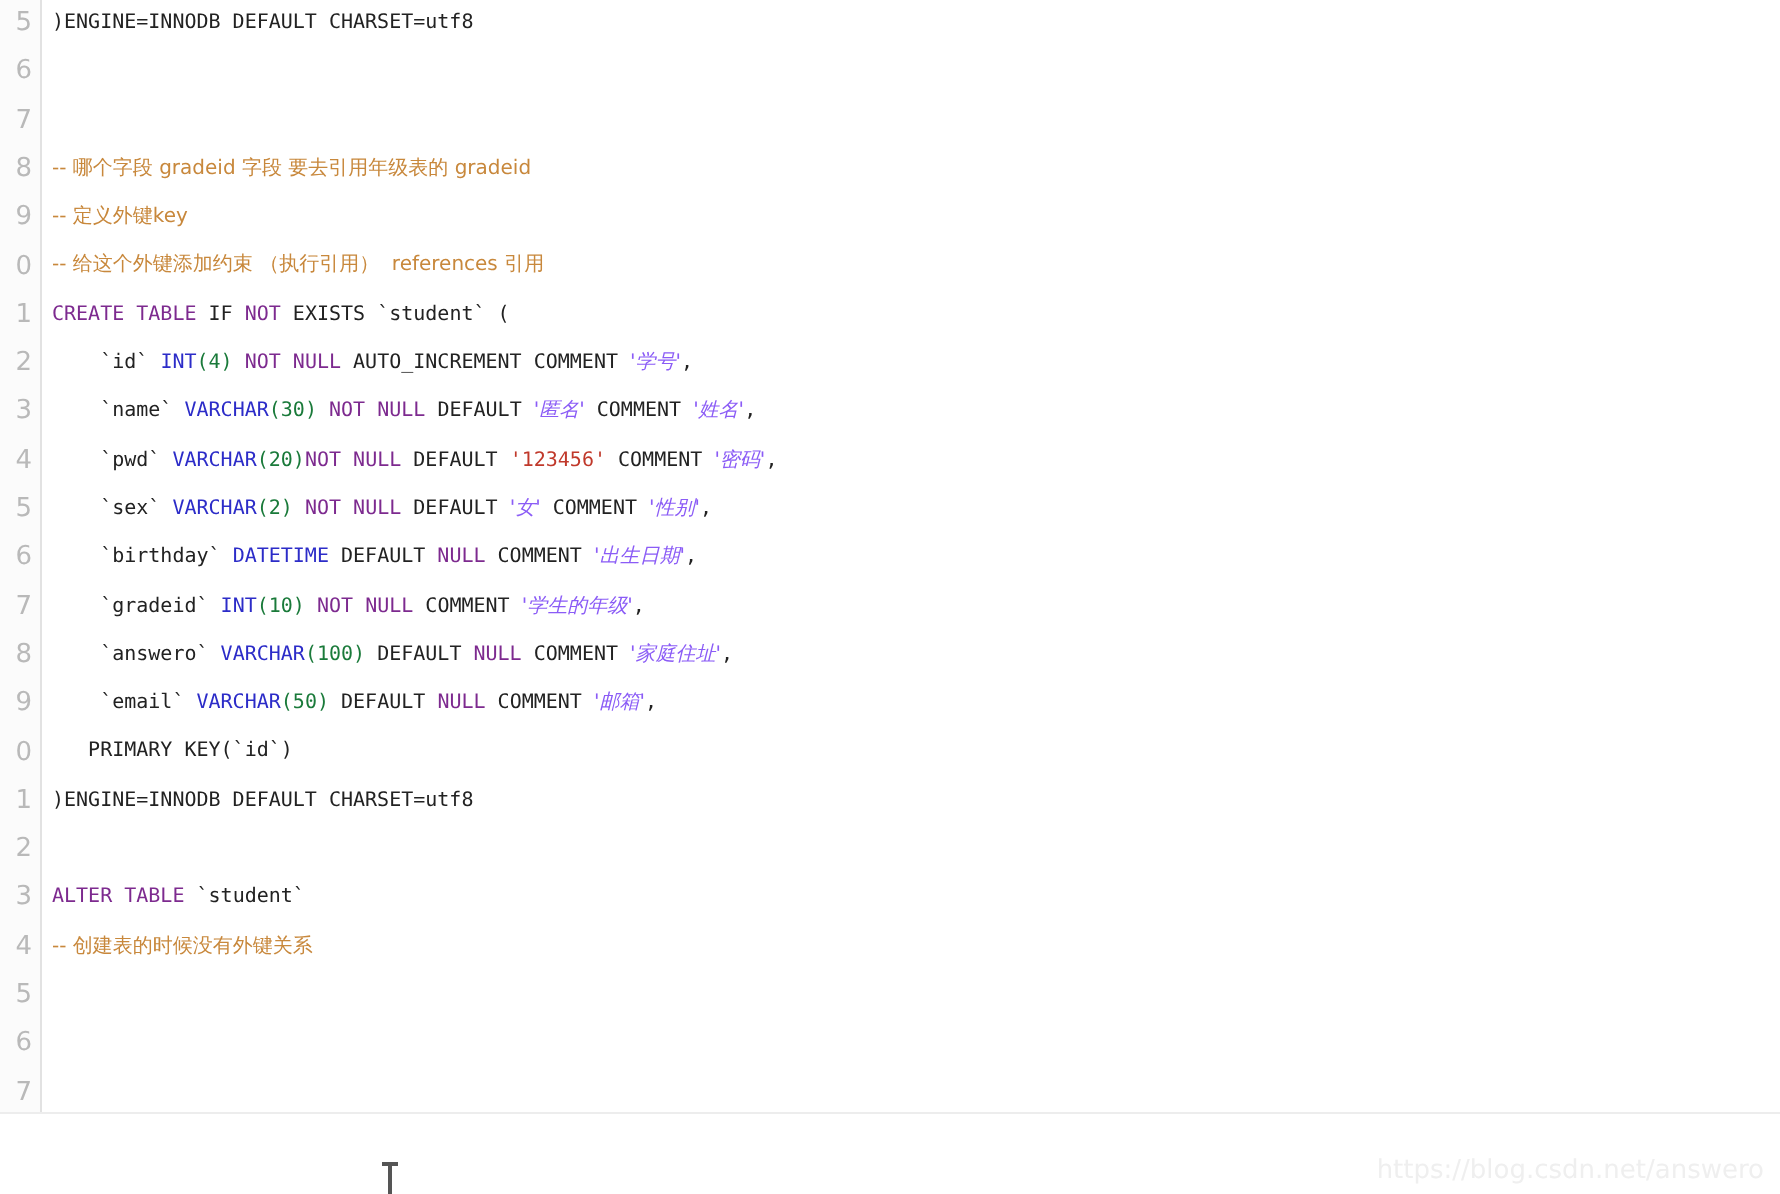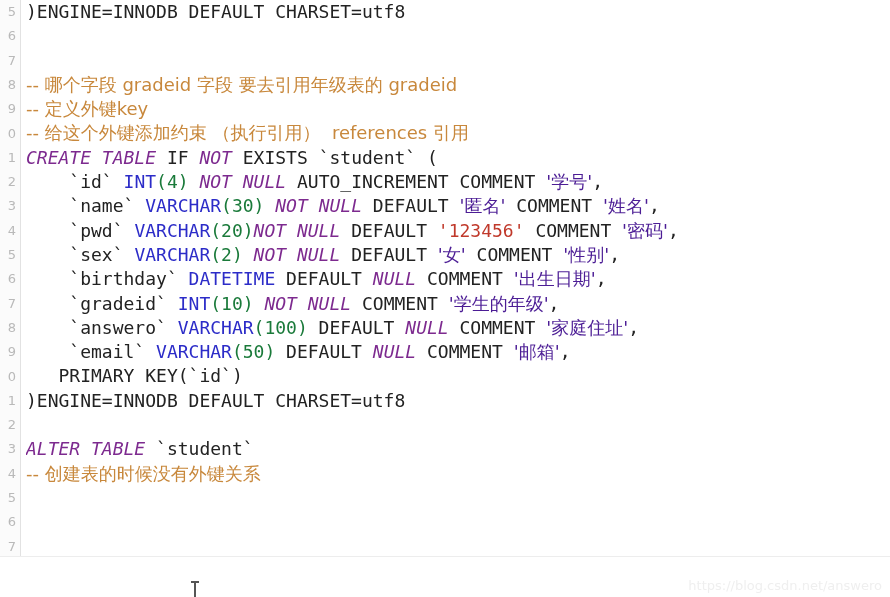--- a/index.html
+++ b/index.html
@@ -31,29 +31,29 @@
     white-space:nowrap;
     user-select:none;
   }
   .code-area{
     position:absolute;left:26px;top:0;right:0;height:556px;
     overflow:hidden;
   }
   .code-line{
     height:24.3px;
     line-height:24.3px;
-    font-size:18px;
+    font-size:10px;
     white-space:pre;
     color:#222222;
     letter-spacing:0px;
   }
-  .tok-kw{color:#7d2a8f;font-style:italic;}
+  .tok-kw{color:#7d2a8f;}
   .tok-type{color:#2c2cc8;}
   .tok-num{color:#1a7a3a;}
-  .tok-str{color:#4c1d95;}
+  .tok-str{color:#8b5cf6;font-style:italic;}
   .tok-strnum{color:#c0392b;text-align:center;}
   .tok-comment{color:#c8883c;}
   .tok-plain{color:#222222;}
   .cn{font-family:"DejaVu Sans","Liberation Sans",sans-serif;}
   .bottom-pane{
     position:absolute;left:0;top:556px;width:890px;height:41px;
     background:#ffffff;
     border-top:1px solid #ededed;
     box-sizing:border-box;
   }

